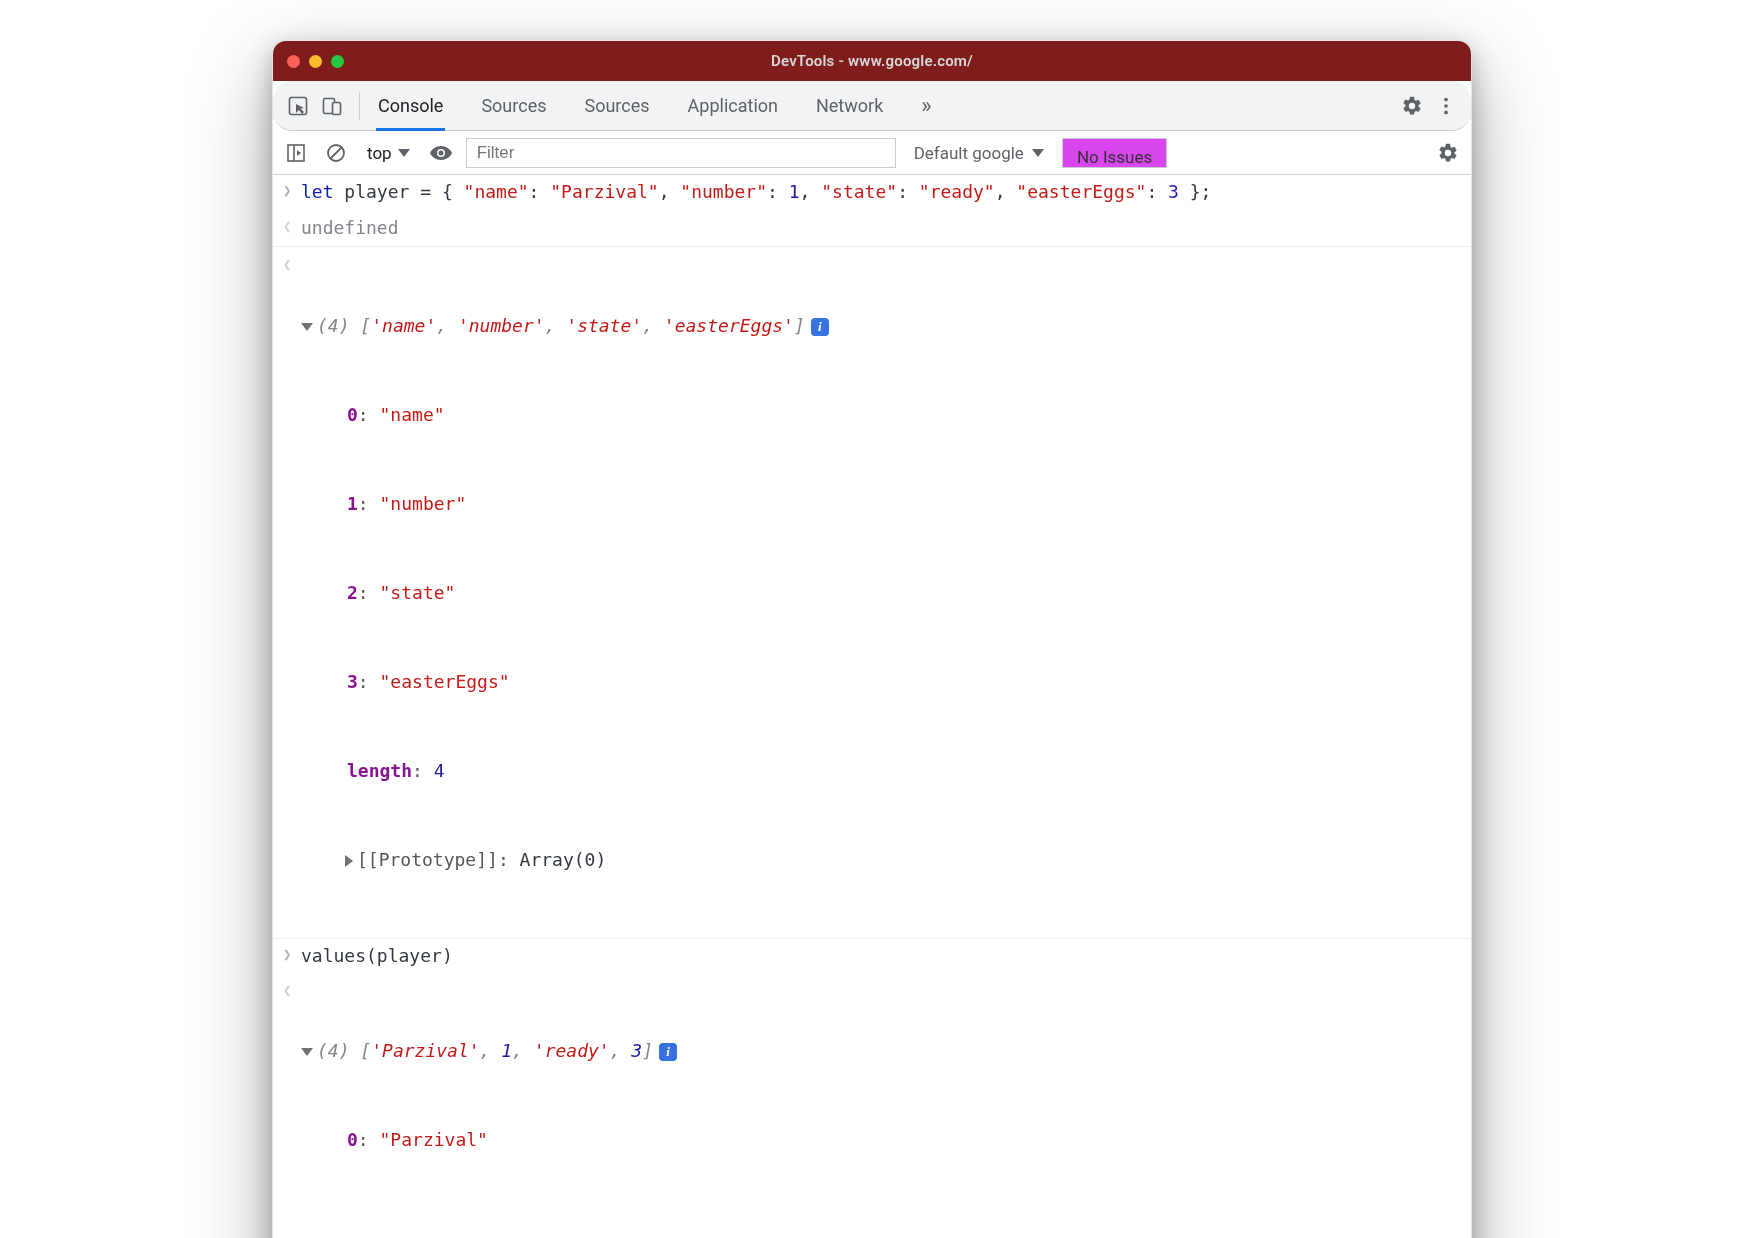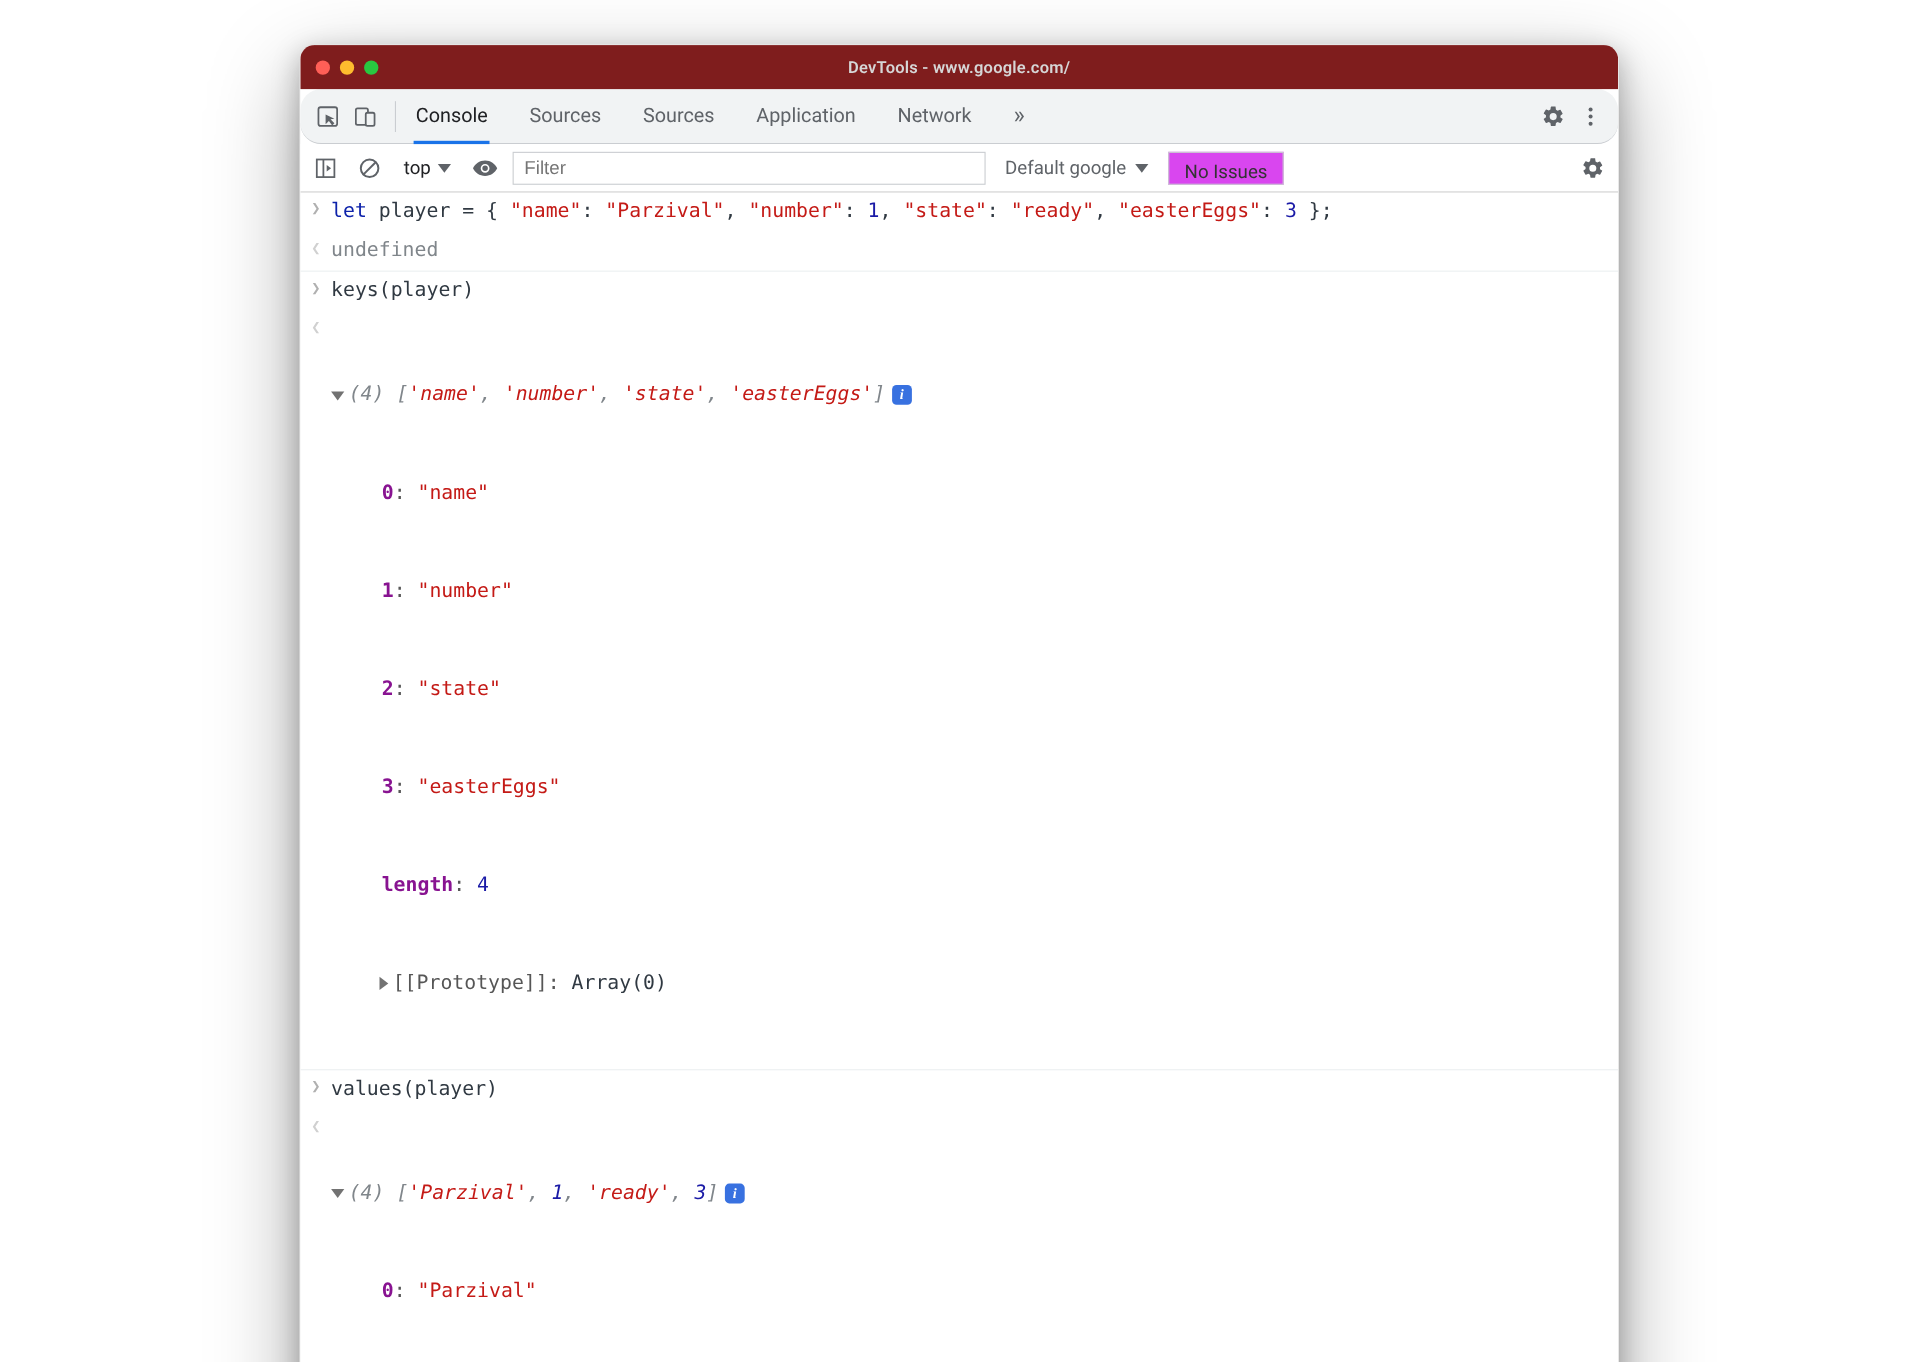--- a/index.html
+++ b/index.html
@@ -200,24 +200,20 @@
 
     <div class="row no-border">
       <div class="gut input"></div>
       <div class="content"><span class="kw">let</span><span> player = { </span><span class="str">"name"</span><span>: </span><span class="str">"Parzival"</span><span>, </span><span class="str">"number"</span><span>: </span><span class="num">1</span><span>, </span><span class="str">"state"</span><span>: </span><span class="str">"ready"</span><span>, </span><span class="str">"easterEggs"</span><span>: </span><span class="num">3</span><span> };</span></div>
     </div>
     <div class="row">
       <div class="gut output"></div>
       <div class="content muted">undefined</div>
     </div>
 
-    <div class="row no-border">
-      <div class="gut input"></div>
-      <div class="content">keys(player)</div>
-    </div>
     <div class="row" style="border-bottom:1px solid #eceff1;">
       <div class="gut output"></div>
       <div class="content">
         <div><span class="tri down"></span><span class="summary"><span class="muted">(4) </span><span class="muted">[</span><span class="str">'name'</span><span class="muted">, </span><span class="str">'number'</span><span class="muted">, </span><span class="str">'state'</span><span class="muted">, </span><span class="str">'easterEggs'</span><span class="muted">]</span></span><span class="info-badge">i</span></div>
         <div class="arr-line"><span class="prop-idx">0</span><span class="prop-key">: </span><span class="str">"name"</span></div>
         <div class="arr-line"><span class="prop-idx">1</span><span class="prop-key">: </span><span class="str">"number"</span></div>
         <div class="arr-line"><span class="prop-idx">2</span><span class="prop-key">: </span><span class="str">"state"</span></div>
         <div class="arr-line"><span class="prop-idx">3</span><span class="prop-key">: </span><span class="str">"easterEggs"</span></div>
         <div class="arr-line"><span class="prop-idx">length</span><span class="prop-key">: </span><span class="num">4</span></div>
         <div class="indent2"><span class="tri right"></span><span class="prop-key">[[Prototype]]</span><span class="prop-key">: </span><span>Array(0)</span></div>

